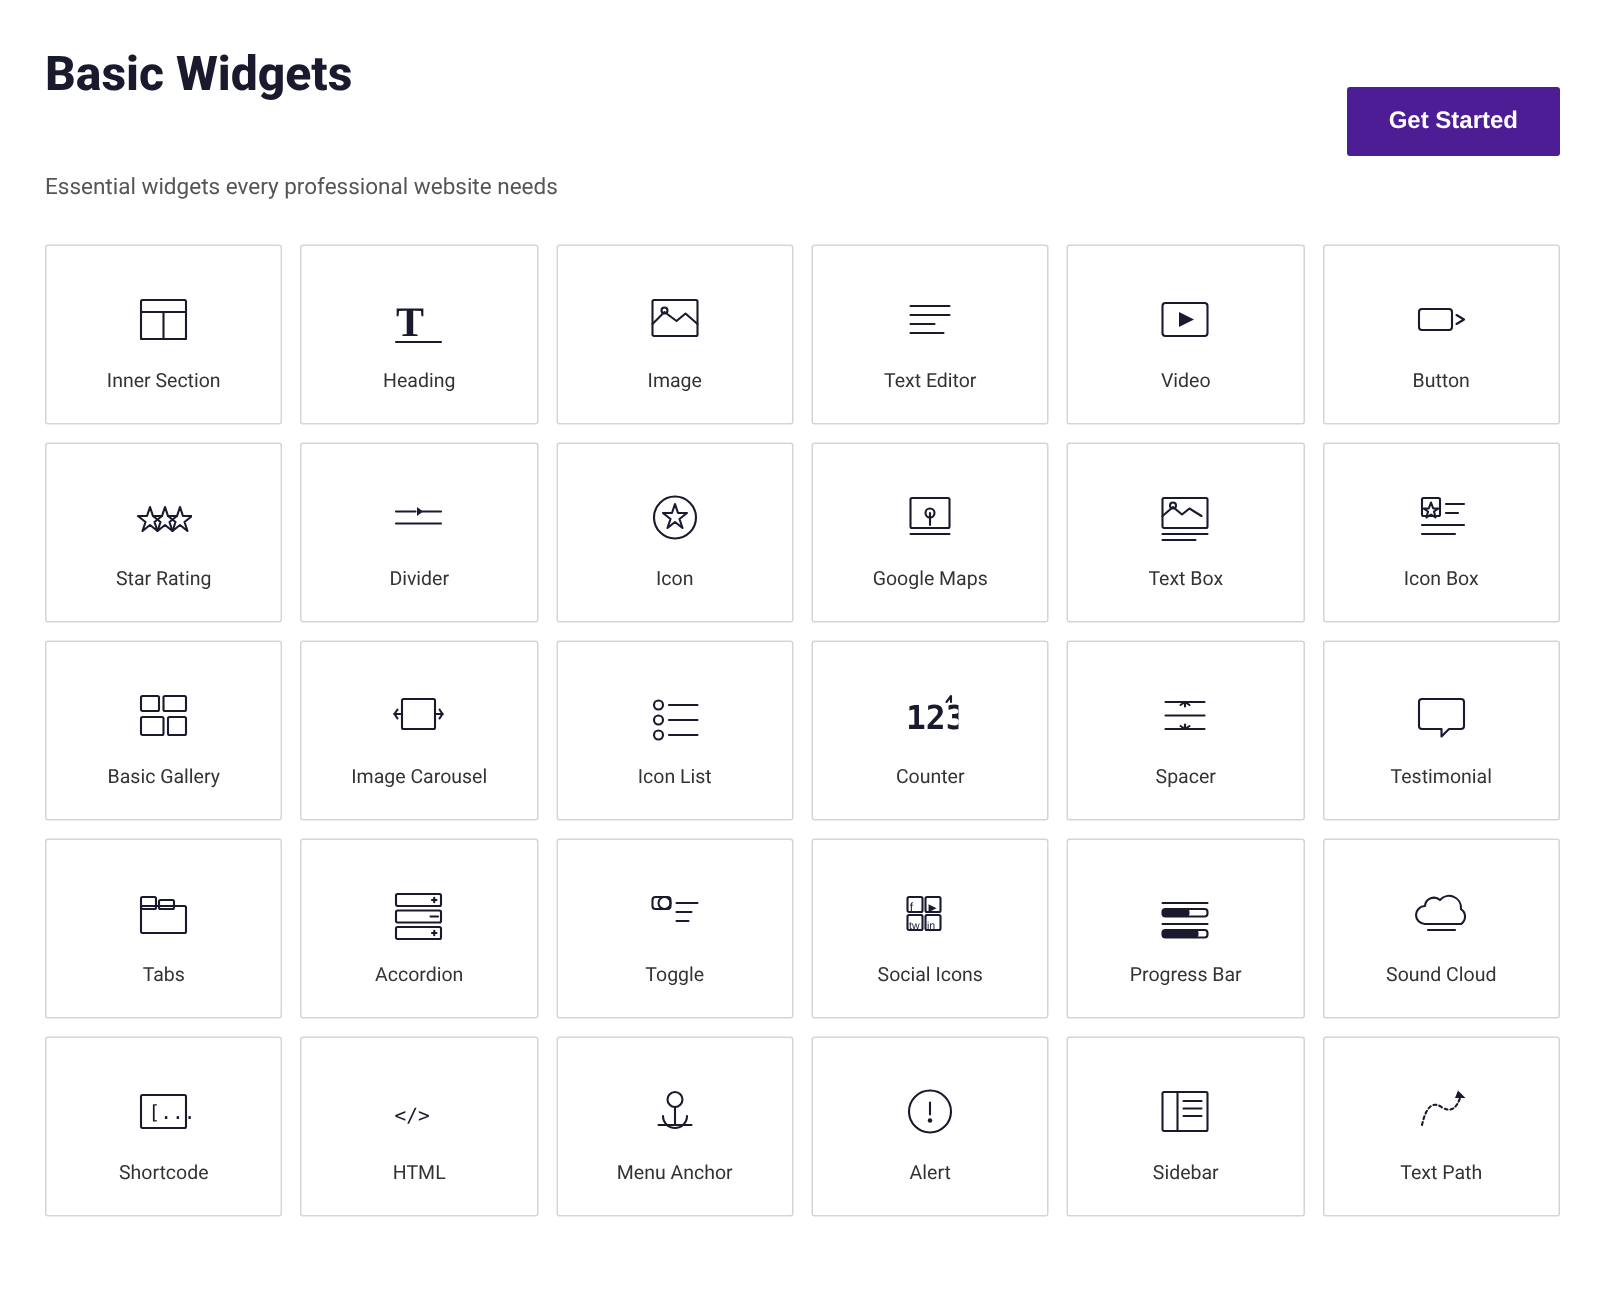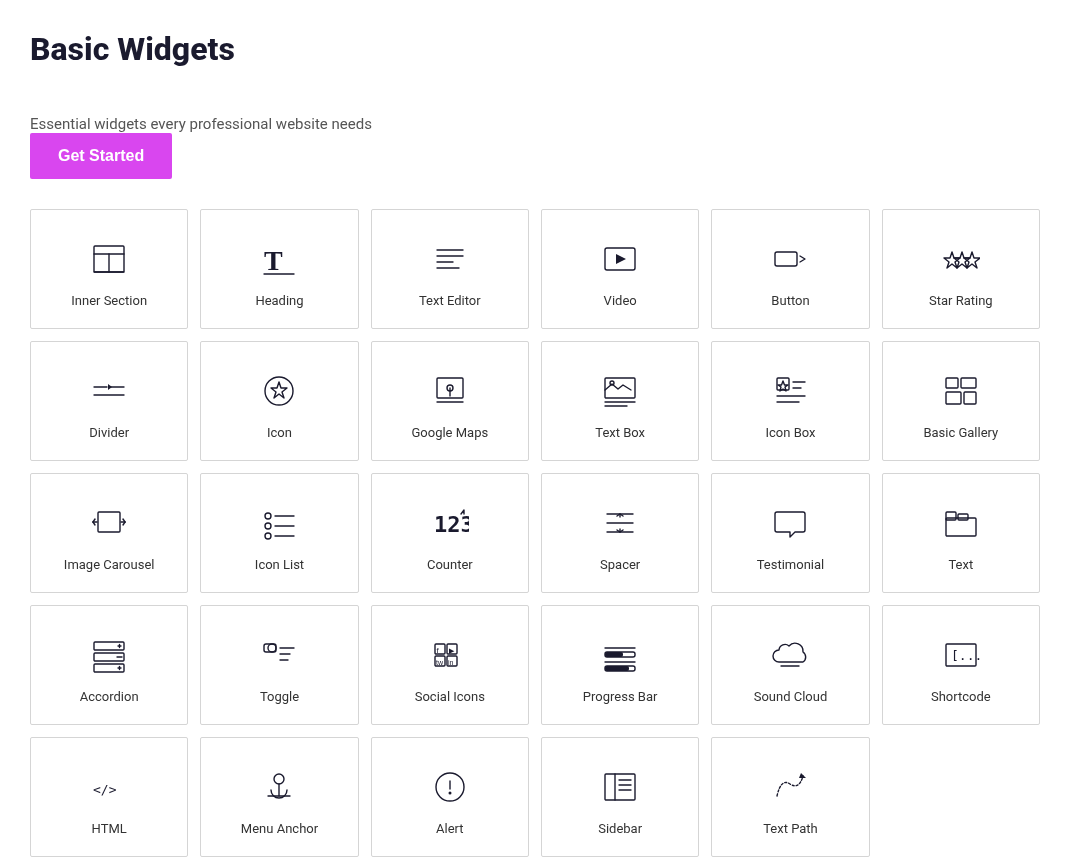--- a/index.html
+++ b/index.html
@@ -7,43 +7,43 @@
       font-family: -apple-system, BlinkMacSystemFont, 'Segoe UI', Roboto, sans-serif;
       background: #fff;
       color: #1a1a2e;
       padding: 30px 30px 40px 30px;
     }
     .header {
       display: flex;
       align-items: flex-start;
       justify-content: space-between;
       margin-bottom: 30px;
-      flex-direction: column;
     }
     .header-left h1 {
       font-size: 32px;
       font-weight: 800;
       color: #1a1a2e;
       margin-bottom: 8px;
     }
     .header-left p {
       font-size: 15px;
       color: #555;
       margin-top: 47px;
     }
     .get-started-btn {
-      background: #d946ef;
+      background: #4c1d95;
       color: #fff;
       border: none;
       padding: 14px 28px;
       font-size: 16px;
       font-weight: 700;
       cursor: pointer;
       border-radius: 2px;
       white-space: nowrap;
+      margin-top: 28px;
     }
     .grid {
       display: grid;
       grid-template-columns: repeat(6, 1fr);
       gap: 12px;
     }
     .widget-card {
       border: 1.5px solid #d5d5d5;
       border-radius: 2px;
       display: flex;
@@ -108,20 +108,30 @@
         <svg viewBox="0 0 38 38">
           <text x="4" y="30" font-size="28" font-weight="900" fill="#1a1a2e" stroke="none" font-family="serif">T</text>
           <line x1="4" y1="34" x2="34" y2="34"></line>
         </svg>
       </div>
       <span class="widget-label">Heading</span>
     </div>
     <div class="widget-card">
       <div class="widget-icon">
         <svg viewBox="0 0 38 38">
+          <rect x="4" y="6" width="30" height="24" rx="1"></rect>
+          <polyline points="4,22 12,14 20,20 26,15 34,22"></polyline>
+          <circle cx="12" cy="13" r="2"></circle>
+        </svg>
+      </div>
+      <span class="widget-label">Image</span>
+    </div>
+    <div class="widget-card">
+      <div class="widget-icon">
+        <svg viewBox="0 0 38 38">
           <line x1="6" y1="10" x2="32" y2="10"></line>
           <line x1="6" y1="16" x2="32" y2="16"></line>
           <line x1="6" y1="22" x2="22" y2="22"></line>
           <line x1="6" y1="28" x2="28" y2="28"></line>
         </svg>
       </div>
       <span class="widget-label">Text Editor</span>
     </div>
     <div class="widget-card">
       <div class="widget-icon">
@@ -277,21 +287,21 @@
       <span class="widget-label">Testimonial</span>
     </div>
     <div class="widget-card">
       <div class="widget-icon">
         <svg viewBox="0 0 38 38">
           <rect x="4" y="14" width="30" height="18" rx="1"></rect>
           <rect x="4" y="8" width="10" height="8" rx="1"></rect>
           <rect x="16" y="10" width="10" height="6" rx="1"></rect>
         </svg>
       </div>
-      <span class="widget-label">Text</span>
+      <span class="widget-label">Tabs</span>
     </div>
     <div class="widget-card">
       <div class="widget-icon">
         <svg viewBox="0 0 38 38">
           <rect x="4" y="6" width="30" height="8" rx="1"></rect>
           <line x1="28" y1="10" x2="31" y2="10"></line>
           <line x1="29.5" y1="8.5" x2="29.5" y2="11.5"></line>
           <rect x="4" y="17" width="30" height="8" rx="1"></rect>
           <line x1="27" y1="21" x2="32" y2="21"></line>
           <rect x="4" y="28" width="30" height="8" rx="1"></rect>

